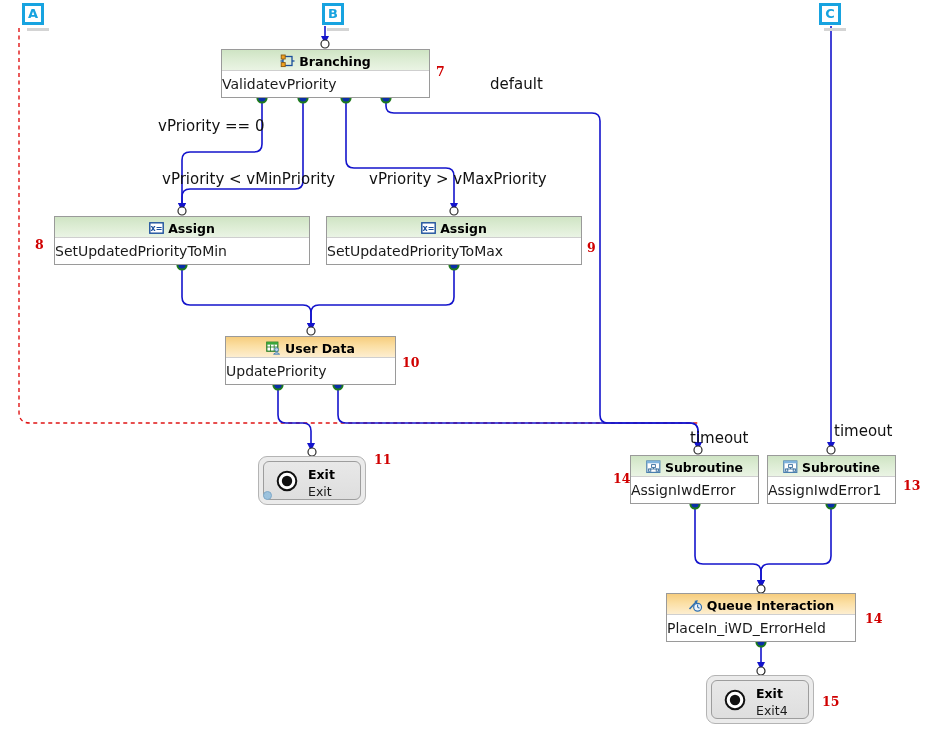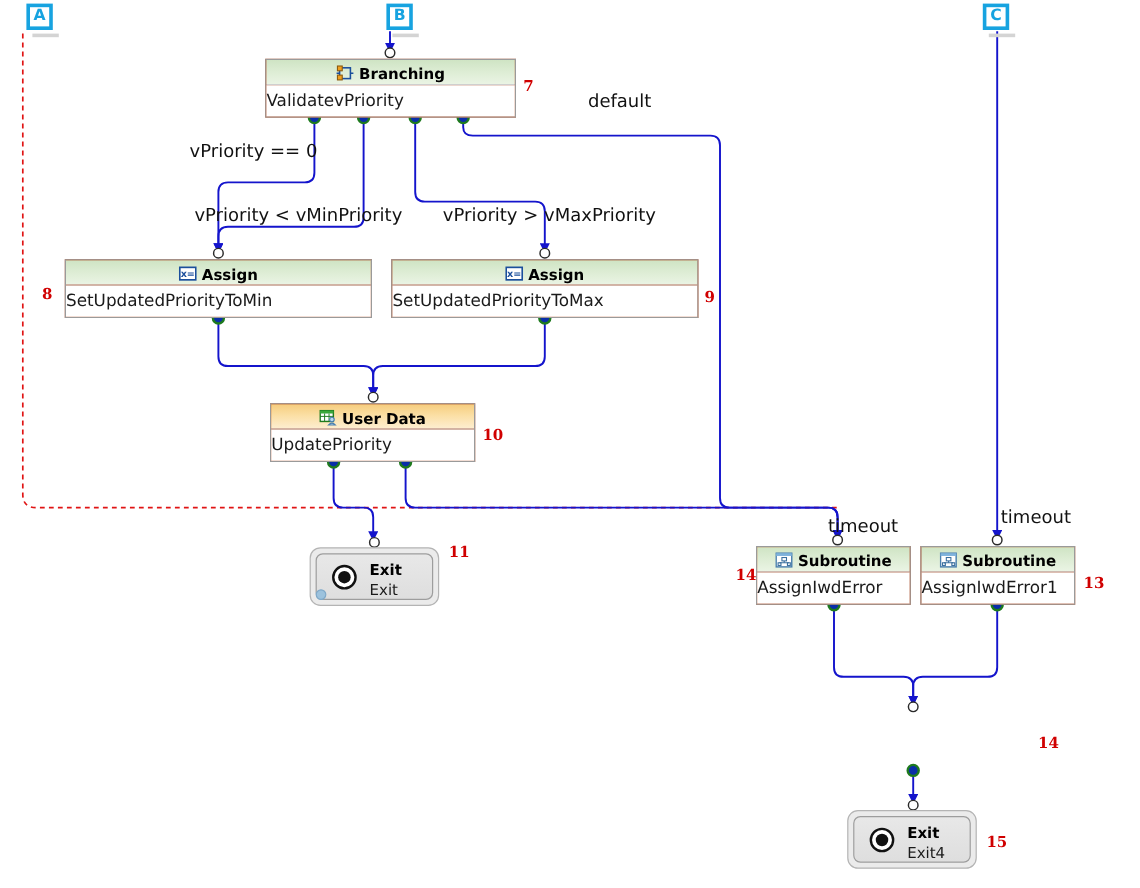--- a/index.html
+++ b/index.html
@@ -336,20 +336,34 @@
           <line x1="3.6" y1="9" x2="11.4" y2="9" stroke="#3a6f9e" stroke-width="0.9"></line>
           <rect x="2.4" y="9" width="2.4" height="2.2" fill="none" stroke="#3a6f9e" stroke-width="0.9"></rect>
           <rect x="10.2" y="9" width="2.4" height="2.2" fill="none" stroke="#3a6f9e" stroke-width="0.9"></rect>
         </svg>
       </span><span class="ttl">Subroutine</span>
     </div>
     <div class="body">AssignIwdError1</div>
   </div>
   <div class="idx" style="left:903px; top:478px;">13</div>
 
+  <div class="node orange" style="left:666px; top:593px; width:190px; height:49px;">
+    <div class="hdr">
+      <span class="hicon">
+        <svg width="15" height="14" viewBox="0 0 15 14">
+          <path d="M 1.5 11 L 8.5 3.5" stroke="#2f6fb0" stroke-width="1.6" fill="none"></path>
+          <path d="M 9.8 2 L 6.3 3 L 8.8 5.5 z" fill="#2f6fb0"></path>
+          <circle cx="9.6" cy="9.2" r="3.9" fill="#eef4fa" stroke="#2f6fb0" stroke-width="1.2"></circle>
+          <line x1="9.6" y1="9.2" x2="9.6" y2="6.6" stroke="#2f6fb0" stroke-width="1.1"></line>
+          <line x1="9.6" y1="9.2" x2="11.5" y2="10.2" stroke="#2f6fb0" stroke-width="1.1"></line>
+        </svg>
+      </span><span class="ttl">Queue Interaction</span>
+    </div>
+    <div class="body">PlaceIn_iWD_ErrorHeld</div>
+  </div>
   <div class="idx" style="left:865px; top:611px;">14</div>
 
   <div class="exitnode" style="left:258px; top:456px; width:108px; height:49px;">
     <div class="inner">
       <svg class="bull" viewBox="0 0 22 22">
         <circle cx="11" cy="11" r="9.3" fill="#ffffff" stroke="#111111" stroke-width="2"></circle>
         <circle cx="11" cy="11" r="5.2" fill="#111111"></circle>
       </svg>
       <div class="etitle">Exit</div>
       <div class="esub">Exit</div>

